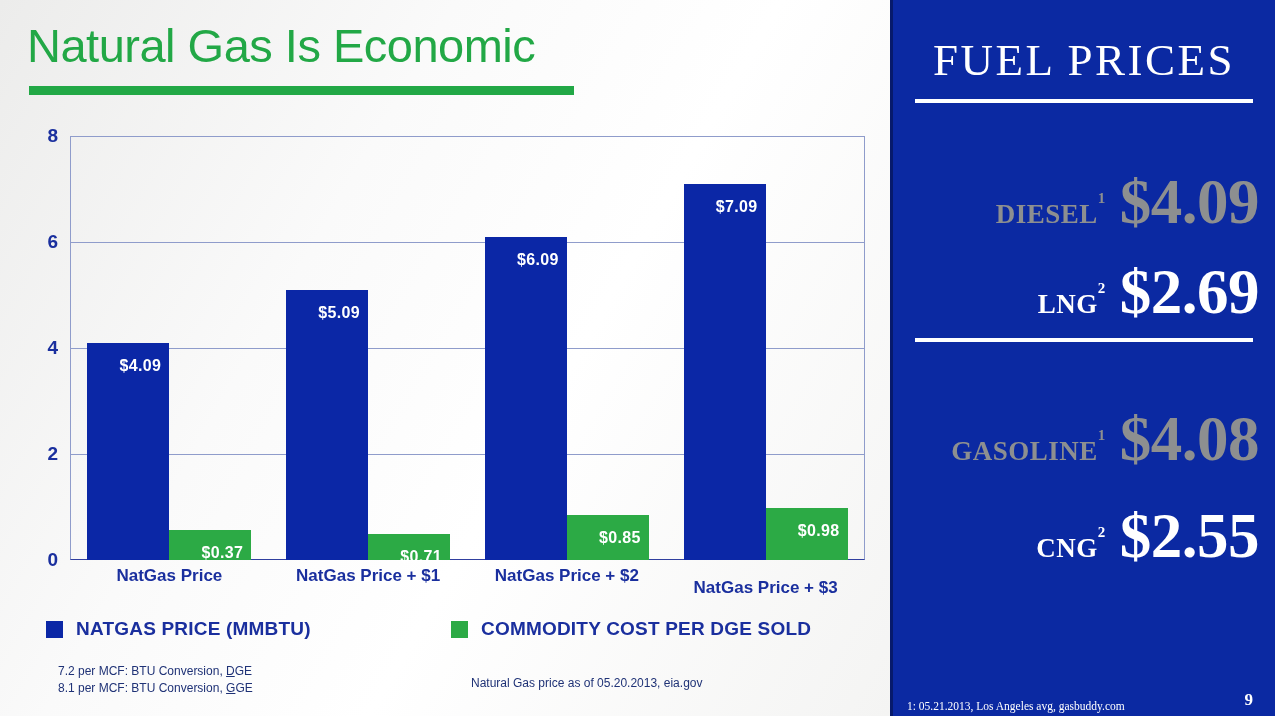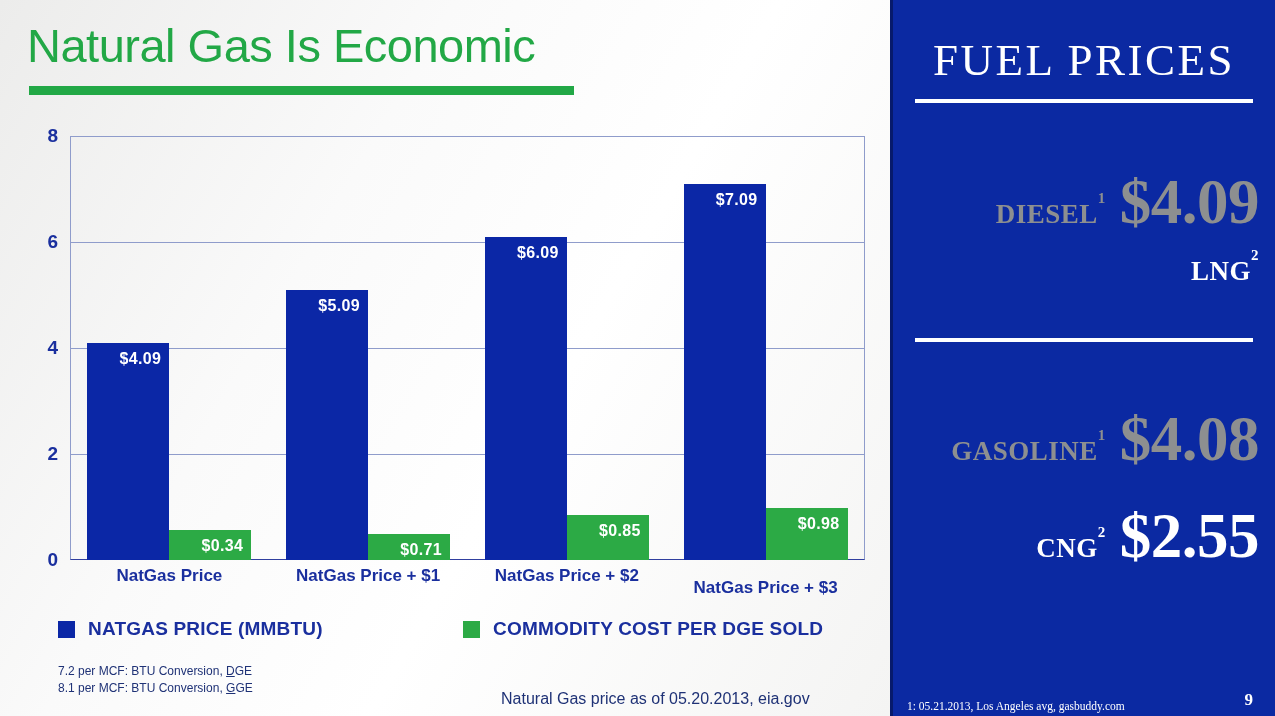--- a/index.html
+++ b/index.html
@@ -77,21 +77,21 @@
   }
   .bar {
     position: absolute;
     bottom: 0;
   }
   .bar.blue  { background: #0b27a6; }
   .bar.green { background: #2caa45; }
   .bar-label {
     position: absolute;
     left: 0; right: 0;
-    top: 7px;
+    top: 14px;
     text-align: center;
     color: #ffffff;
     font-size: 16px;
     font-weight: bold;
     letter-spacing: 0.3px;
     white-space: nowrap;
     padding-left: 24px;
   }
   .cat-label {
     position: absolute;
@@ -99,21 +99,21 @@
     text-align: center;
     font-size: 17px;
     font-weight: bold;
     color: #1a2f9e;
     white-space: nowrap;
   }
 
   
   #legend {
     position: absolute;
-    left: 58px; top: 618px;
+    left: 46px; top: 618px;
     width: 810px; height: 30px; padding-left: 10px;
   }
   .legend-item {
     position: absolute;
     display: flex;
     align-items: center;
     gap: 13px;
   }
   .legend-swatch {
     width: 17px; height: 17px;
@@ -131,25 +131,24 @@
   #left-footnotes {
     position: absolute;
     left: 58px; top: 663px;
     font-size: 12px;
     color: #1f3276;
     line-height: 1.45;
   }
   #left-footnotes .u { text-decoration: underline; }
   #source-note {
     position: absolute;
-    left: 471px; top: 690px;
-    font-size: 16px;
+    left: 471px; top: 676px;
+    font-size: 12px;
     color: #1f3276;
     white-space: nowrap;
-    margin-left: 30px;
   }
 
   
   #right-panel {
     position: absolute;
     left: 890px; top: 0;
     width: 385px; height: 716px;
     background: #0b29a2;
     border-left: 3px solid #071a6b;
     box-sizing: border-box;
@@ -237,21 +236,21 @@
           <div class="ytick" style="top: 212px;">4</div>
           <div class="gridline" style="top: 106px;"></div>
           <div class="ytick" style="top: 106px;">6</div>
           <div class="ytick" style="top: 0px;">8</div>
         </div>
       <div id="bars">
           <div class="bar blue" style="left: 17.375px; width: 82px; height: 216.77px;">
             <div class="bar-label">$4.09</div>
           </div>
           <div class="bar green" style="left: 99.375px; width: 82px; height: 30.21px;">
-            <div class="bar-label">$0.34</div>
+            <div class="bar-label">$0.37</div>
           </div>
           <div class="bar blue" style="left: 216.125px; width: 82px; height: 269.77px;">
             <div class="bar-label">$5.09</div>
           </div>
           <div class="bar green" style="left: 298.125px; width: 82px; height: 26px;">
             <div class="bar-label">$0.71</div>
           </div>
           <div class="bar blue" style="left: 414.875px; width: 82px; height: 322.77px;">
             <div class="bar-label">$6.09</div>
           </div>
@@ -297,20 +296,21 @@
     <div class="panel-rule" id="rule-top"></div>
     <div class="panel-rule" id="rule-mid"></div>
 
     <div id="fuel-rows">
         <div class="price-row" style="top: 166px;">
           <span class="fuel-name dim">DIESEL<sup>1</sup></span>
           <span class="fuel-price dim">$4.09</span>
         </div>
         <div class="price-row" style="top: 256px;">
           <span class="fuel-name bright">LNG<sup>2</sup></span>
+          <span class="fuel-price bright">$2.69</span>
         </div>
         <div class="price-row" style="top: 403px;">
           <span class="fuel-name dim">GASOLINE<sup>1</sup></span>
           <span class="fuel-price dim">$4.08</span>
         </div>
         <div class="price-row" style="top: 500px;">
           <span class="fuel-name bright">CNG<sup>2</sup></span>
           <span class="fuel-price bright">$2.55</span>
         </div>
       </div>

